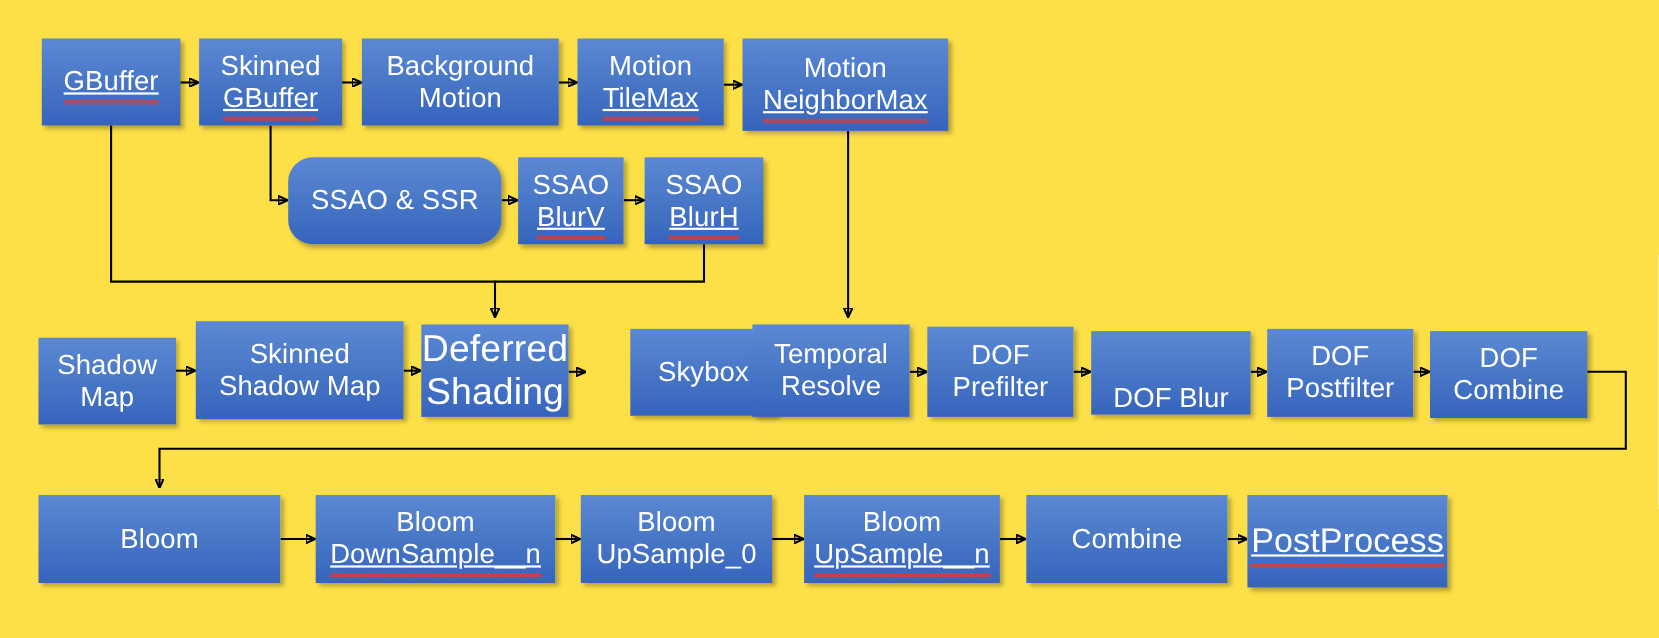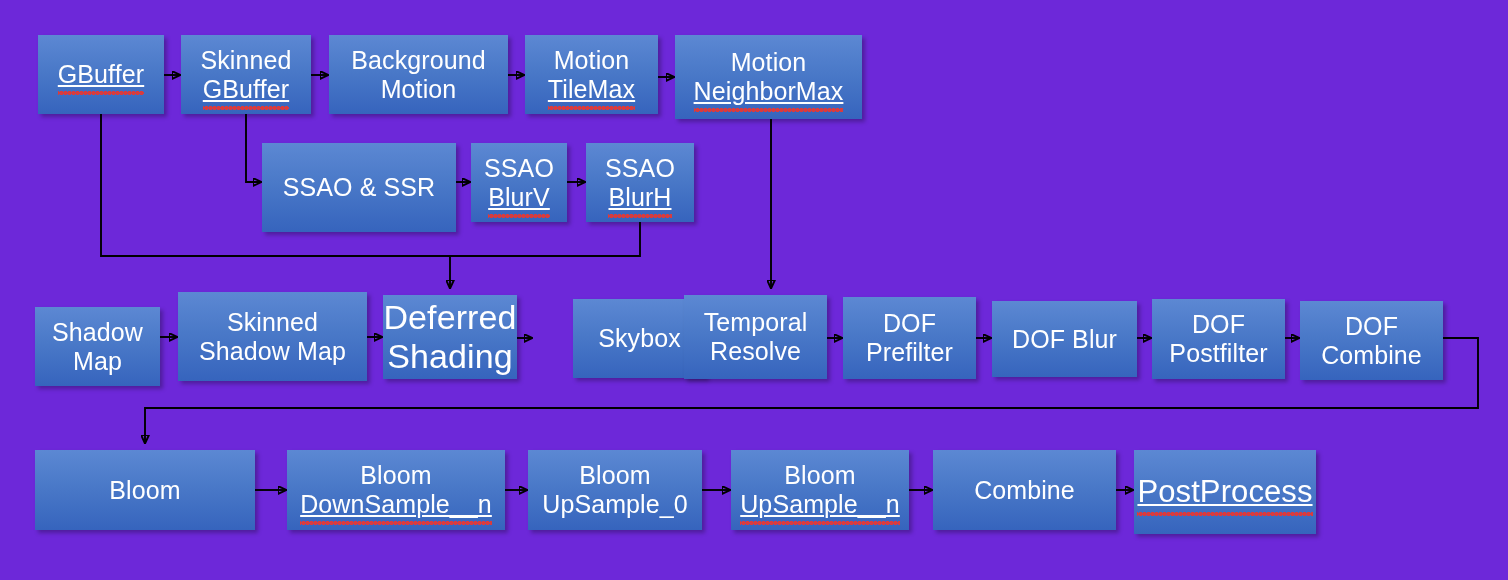--- a/index.html
+++ b/index.html
@@ -1,17 +1,17 @@
 <!DOCTYPE html>
 <html><head>
 <meta charset="utf-8">
 <style>
   html,body{margin:0;padding:0;background:#ffffff;}
   body{font-family:"Liberation Sans","DejaVu Sans",sans-serif;}
-  #canvas{position:relative;width:1508px;height:580px;background:#6d28d9;overflow:hidden;}
+  #canvas{position:relative;width:1508px;height:580px;background:#fde047;overflow:hidden;}
 
   .node{
     position:absolute;
     box-sizing:border-box;
     display:flex;
     align-items:center;
     justify-content:center;
     text-align:center;
     color:#ffffff;
     background:linear-gradient(to bottom,#5C88D3 0%,#4A79C8 45%,#3664BD 100%);
@@ -115,21 +115,21 @@
           <div>Motion</div>
           <div><span class="sp">TileMax</span></div>
         </div>
       </div>
       <div class="node" style="left: 675px; top: 35px; width: 187px; height: 84px; font-size: 25px;">
         <div class="label">
           <div>Motion</div>
           <div><span class="sp">NeighborMax</span></div>
         </div>
       </div>
-      <div class="node" style="left: 262px; top: 143px; width: 194px; height: 89px; font-size: 25px;">
+      <div class="node" style="left: 262px; top: 143px; width: 194px; height: 79px; font-size: 25px; border-radius: 22px;">
         <div class="label">
           <div>SSAO &amp; SSR</div>
         </div>
       </div>
       <div class="node" style="left: 471px; top: 143px; width: 96px; height: 79px; font-size: 25px;">
         <div class="label">
           <div>SSAO</div>
           <div><span class="sp">BlurV</span></div>
         </div>
       </div>
@@ -167,21 +167,21 @@
           <div>Temporal</div>
           <div>Resolve</div>
         </div>
       </div>
       <div class="node" style="left: 843px; top: 297px; width: 133px; height: 82px; font-size: 25px;">
         <div class="label">
           <div>DOF</div>
           <div>Prefilter</div>
         </div>
       </div>
-      <div class="node" style="left: 992px; top: 301px; width: 145px; height: 76px; font-size: 25px;">
+      <div class="node" style="left: 992px; top: 301px; width: 145px; height: 76px; font-size: 25px; align-items: flex-end;">
         <div class="label">
           <div>DOF Blur</div>
         </div>
       </div>
       <div class="node" style="left: 1152px; top: 299px; width: 133px; height: 80px; font-size: 25px;">
         <div class="label">
           <div>DOF</div>
           <div>Postfilter</div>
         </div>
       </div>

